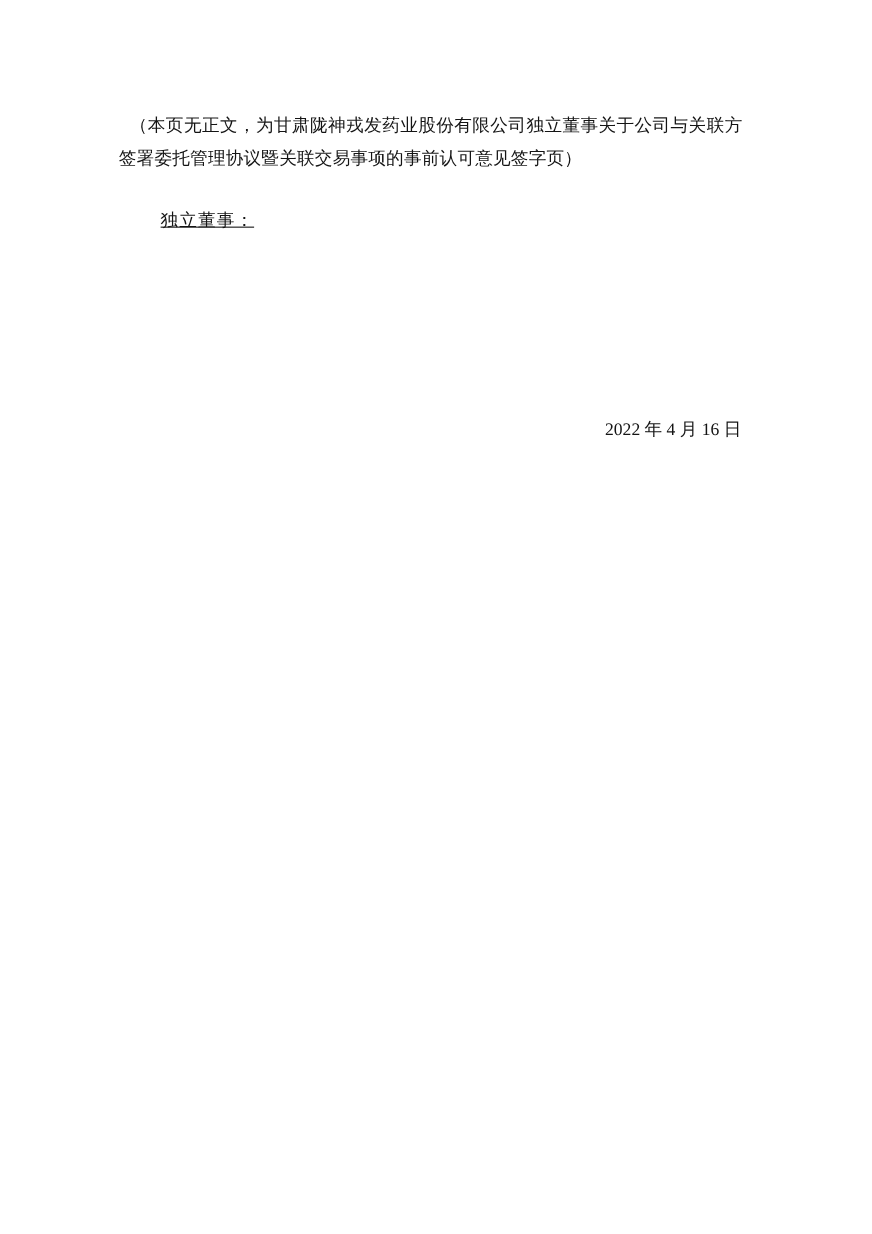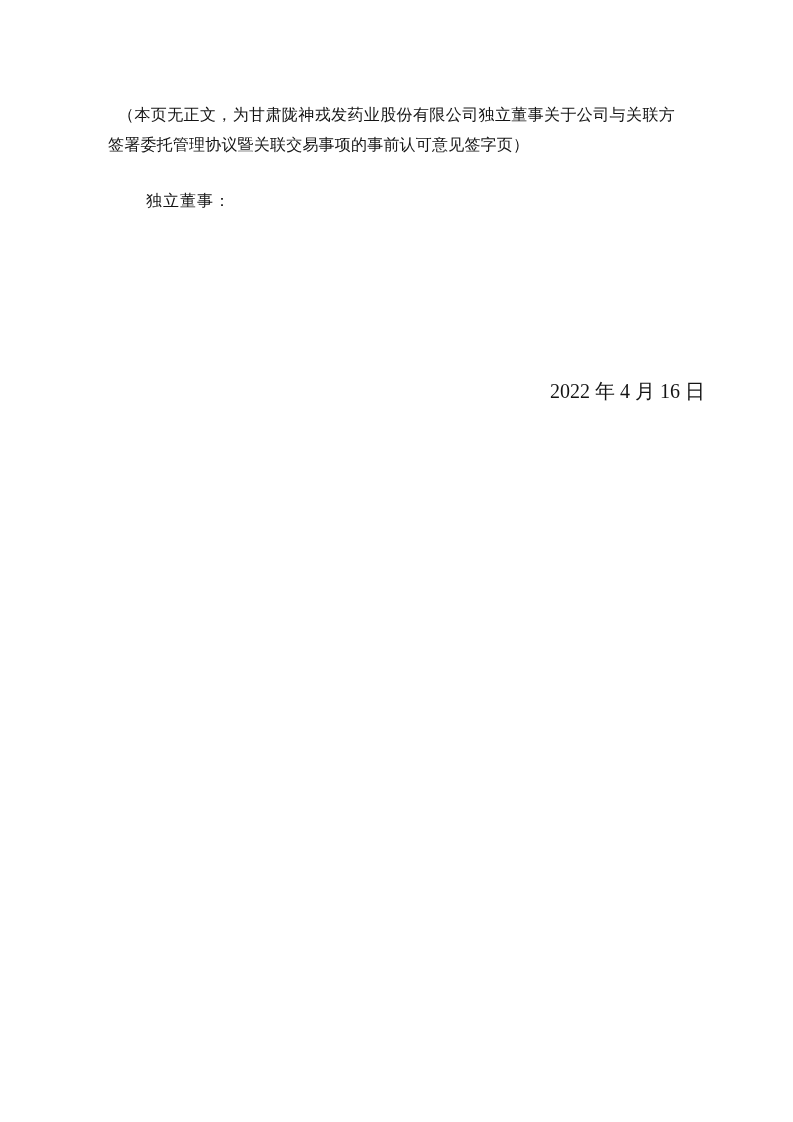--- a/index.html
+++ b/index.html
@@ -34,20 +34,21 @@
     text-indent: 10px;
     letter-spacing: 0.2px;
   }
   .role {
     position: absolute;
     left: 146px;
     top: 190px;
     font-size: 16px;
     line-height: 22px;
     letter-spacing: 1px;
+    text-decoration: underline;
   }
   .sigrow {
     position: absolute;
     left: 146px;
     top: 284px;
     display: flex;
     align-items: flex-start;
     font-size: 16px;
     line-height: 24px;
     white-space: nowrap;
@@ -62,21 +63,21 @@
   }
   .l1 { width: 101px; margin-left: 19px; }
   .n2 { margin-left: 9px; }
   .l2 { width: 103px; margin-left: 13px; }
   .n3 { margin-left: 10px; }
   .l3 { width: 110px; margin-left: 14px; }
   .date {
     position: absolute;
     left: 550px;
     top: 380px;
-    font-size: 20px;
+    font-size: 16px;
     line-height: 22px;
   }
 </style>
 </head>
 <body style="background: rgb(255, 255, 255); color: rgb(20, 20, 20);">
 
 <div class="page">
 
   <p class="note">（本页无正文，为甘肃陇神戎发药业股份有限公司独立董事关于公司与关联方签署委托管理协议暨关联交易事项的事前认可意见签字页）</p>
 

